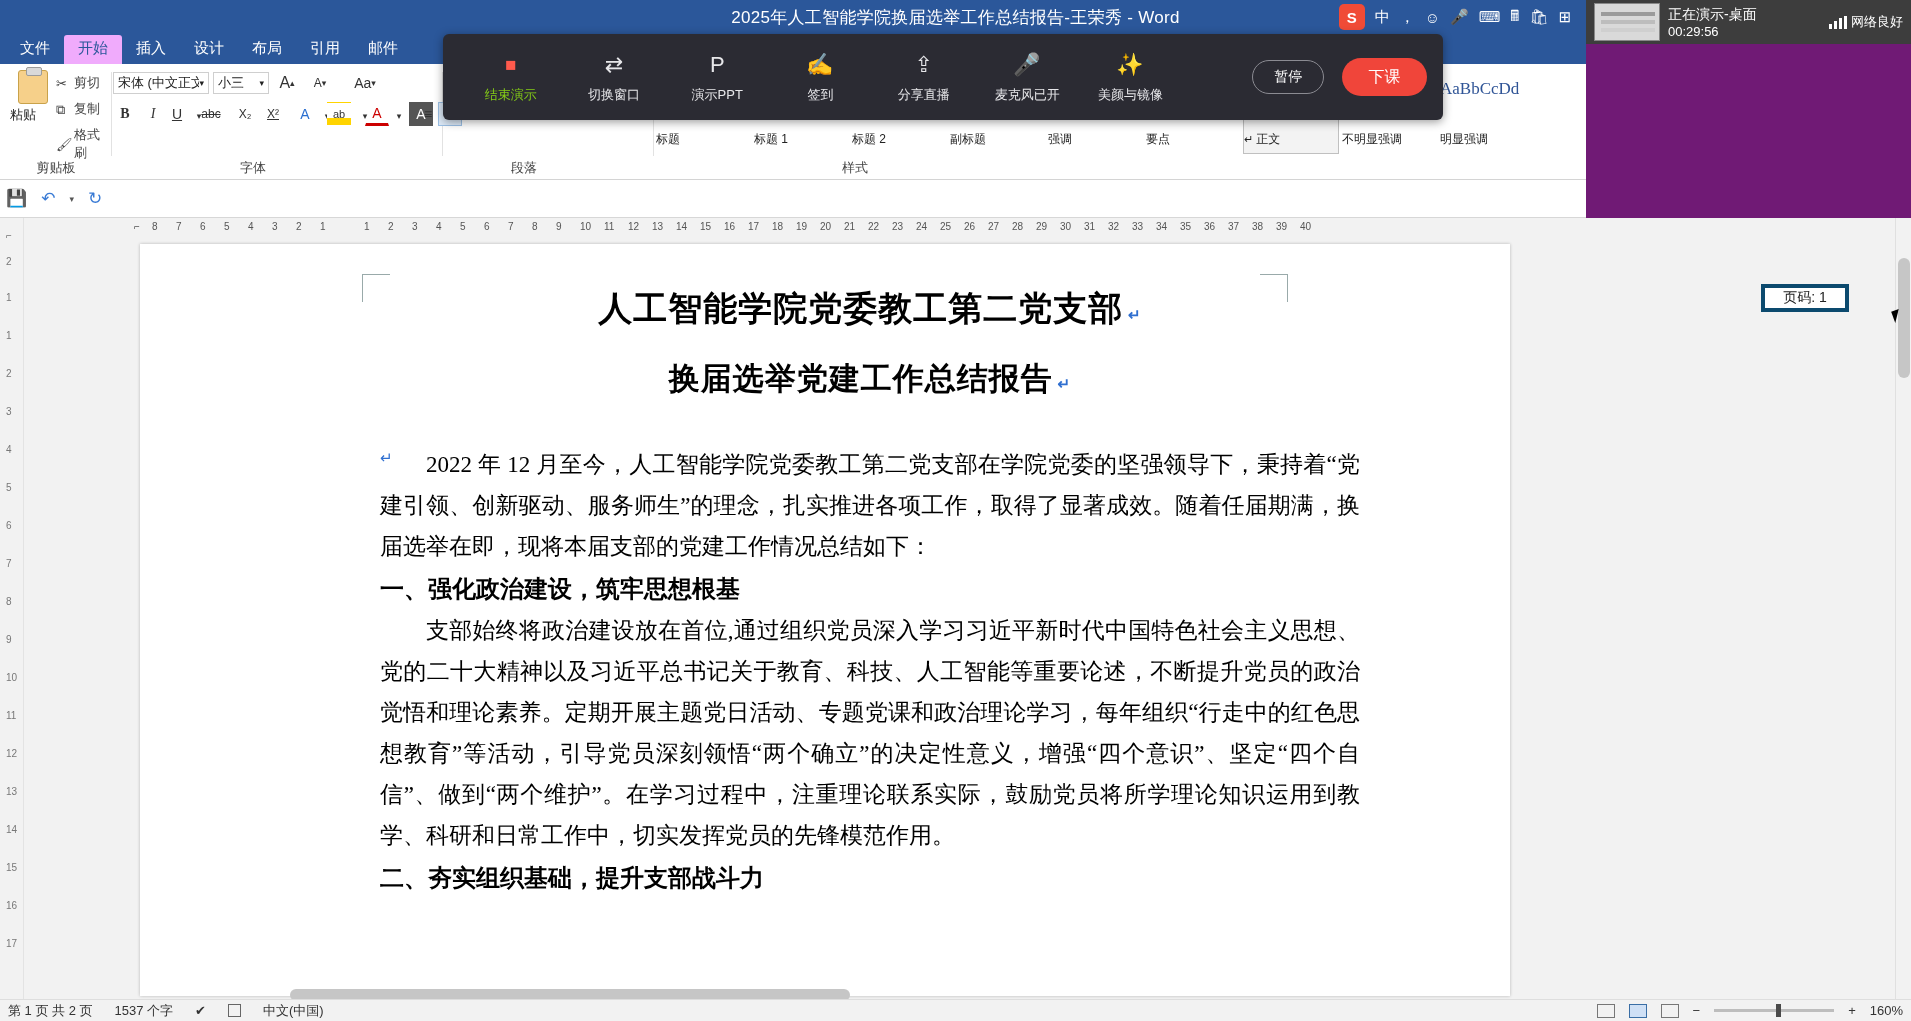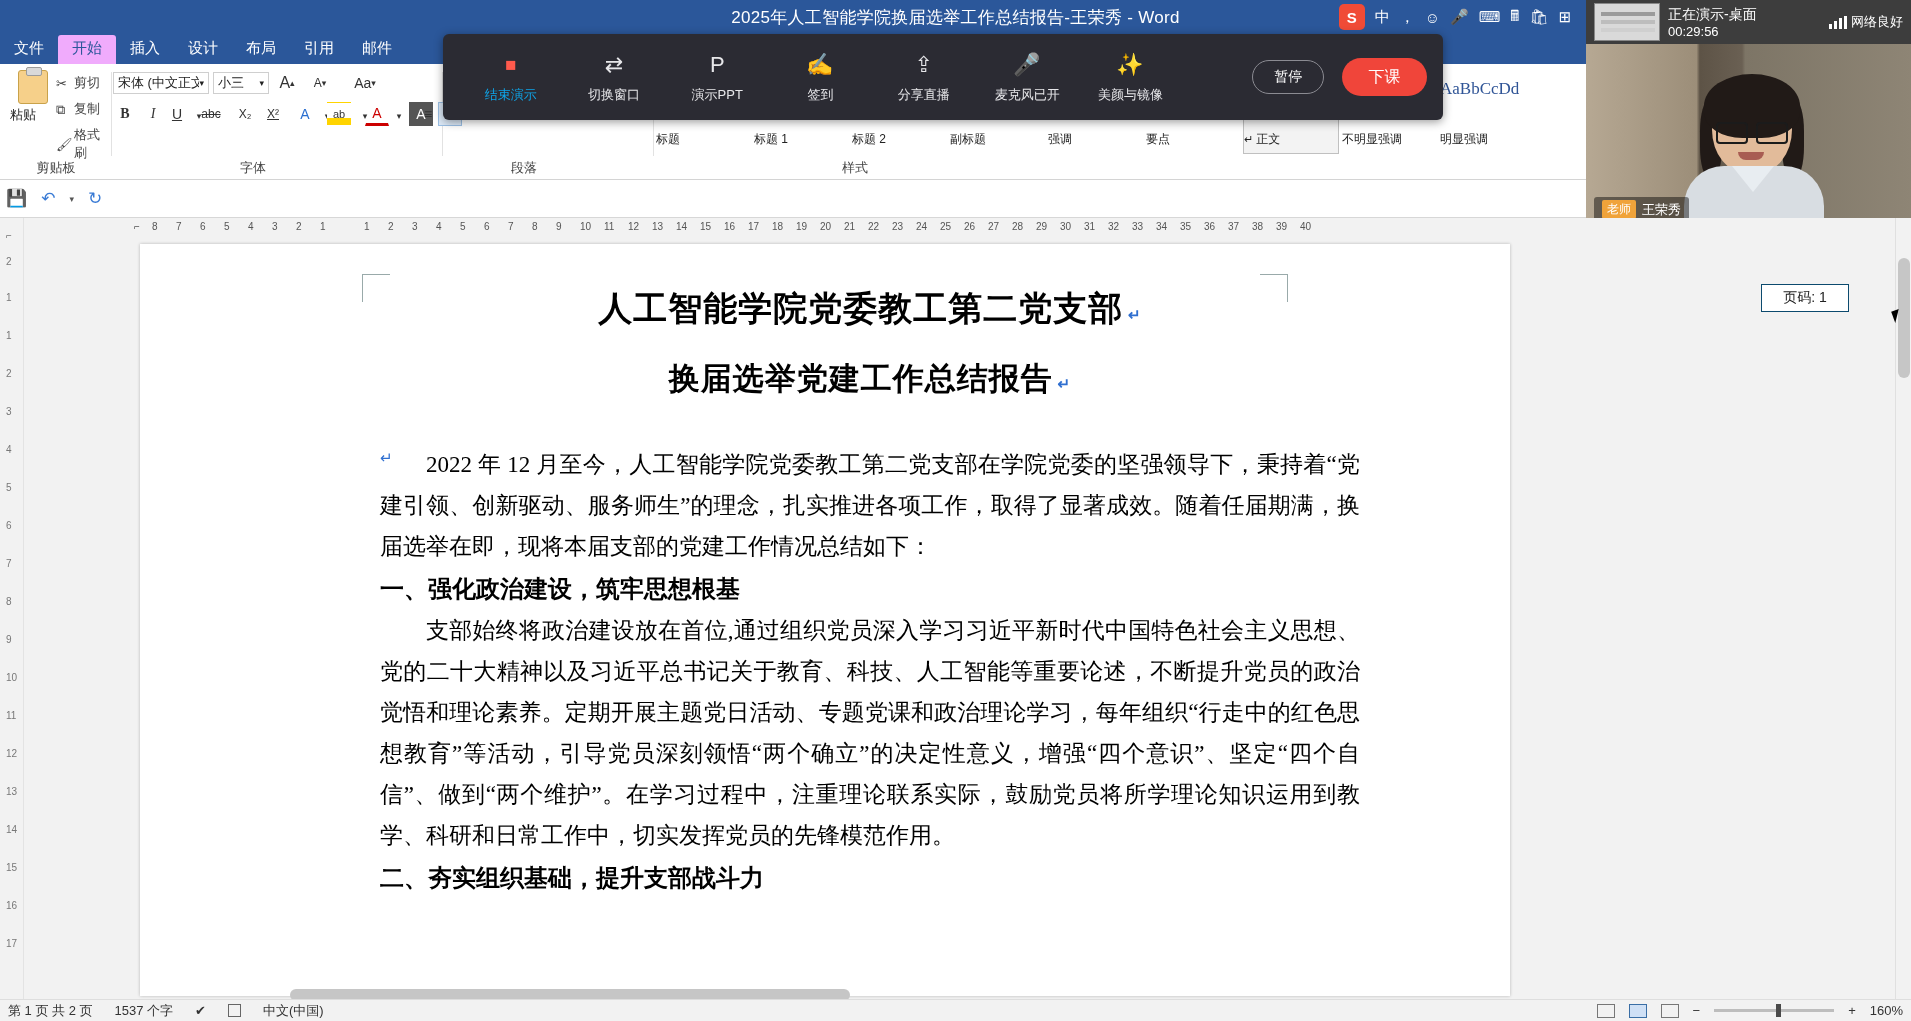--- a/index.html
+++ b/index.html
@@ -25,21 +25,21 @@
   }
   .sogou-logo {
     width:26px;height:26px;border-radius:5px;background:#f04b36;
     color:#fff;font-size:15px;font-weight:bold;display:flex;align-items:center;justify-content:center;
   }
   .ime-item { font-size:15px; color:#fff; }
   
   .tabs {
     position:absolute; top:34px; left:0; width:1911px; height:30px;
     background:#2b579a;
-    display:flex; align-items:flex-end; 
+    display:flex; align-items:flex-end; padding-left:6px;
   }
   .tab {
     font-size:15px; color:#fff; padding:4px 14px 6px 14px; cursor:default;
   }
   .tab.active { background:#f0abfc; color:#2b579a; border-radius:3px 3px 0 0; }
   
   .ribbon {
     position:absolute; top:64px; left:0; width:1911px; height:116px;
     background:#fff; border-bottom:1px solid #d4d4d4;
   }
@@ -88,21 +88,21 @@
   .qat .q-ico { font-size:17px; color:#3a7bd5; }
   
   .meet-toolbar {
     position:absolute; left:443px; top:34px; width:1000px; height:86px;
     background:#2b2b33; border-radius:6px; display:flex; align-items:center; padding:0 16px;
     box-shadow:0 2px 10px rgba(0,0,0,.4);
   }
   .meet-item { width:112px; text-align:center; color:#e7e7ea; font-size:13px; }
   .meet-ico { height:30px; margin-bottom:6px; display:flex; align-items:center; justify-content:center; font-size:22px; }
   .meet-item.stop .meet-ico { color:#ff5a4d; }
-  .meet-item.stop .mlabel { color:#0ea5e9;text-align:center; }
+  .meet-item.stop .mlabel { color:#84cc16;text-align:center; }
   .btn-pause {
     width:78px;height:34px;border-radius:17px;border:1px solid #8b8b92;color:#fff;font-size:14px;
     display:flex;align-items:center;justify-content:center;margin-left:70px;
   }
   .btn-end {
     width:92px;height:38px;border-radius:19px;background:#f0453a;color:#fff;font-size:16px;
     display:flex;align-items:center;justify-content:center;margin-left:18px;
   }
   
   .video-panel {
@@ -173,21 +173,21 @@
   h2.doc-h2 {
     font-size:31px; text-align:center; margin:0 0 44px 0; font-weight:bold; letter-spacing:1px;
   }
   p.doc-p { font-size:23px; line-height:41px; margin:0 0 2px 0; text-align:justify; text-indent:2em; }
   p.doc-head { font-size:24px; line-height:41px; margin:0; font-weight:bold; text-indent:0; }
   .para-mark { color:#2f6fd0; font-size:15px; }
   .tiny-mark { position:absolute; left:240px; top:205px; color:#2f6fd0; font-size:15px; }
   
   .pagetip {
     position:absolute; right:62px; top:66px; width:88px; height:28px;
-    background:#fff; border:1px solid #0c4a6e; font-size:14px; color:#222;
+    background:#fff; border:4px solid #0c4a6e; font-size:14px; color:#222;
     display:flex; align-items:center; justify-content:center;
   }
   
   .vscroll {
     position:absolute; right:0; top:218px; width:16px; height:785px; background:#f2f2f2; border-left:1px solid #e0e0e0;
   }
   .vthumb { position:absolute; left:2px; top:40px; width:12px; height:120px; background:#c6c6c6; border-radius:6px;}
   .cursor-arrow {
     position:absolute; right:10px; top:310px; width:0;height:0;
     border-left:8px solid #000; border-bottom:12px solid transparent; transform:rotate(-20deg);
@@ -403,37 +403,20 @@
       <div style="font-size:13px;">00:29:56</div>
     </div>
     <div class="vp-net">
       <span class="bars">
           <i style="height:5px"></i>
           <i style="height:8px"></i>
           <i style="height:11px"></i>
           <i style="height:13px"></i>
         </span>
       <span>网络良好</span>
-    </div>
-  </div>
-  <div class="cam">
-    <div class="wall"></div>
-    <div class="person">
-      <div class="hair2"></div>
-        <div class="hair3"></div>
-      <div class="head"></div>
-      <div class="hair"></div>
-      <div class="glasses"></div>
-      <div class="mouth"></div>
-      <div class="body"></div>
-      <div class="collar"></div>
-    </div>
-    <div class="cam-name">
-      <span class="tag">老师</span>
-      <span>王荣秀</span>
     </div>
   </div>
 </div>
 
 <div class="docarea">
 
   <div class="vruler">
     <span style="top:12px;">⌐</span>
     <span style="top:38px;">2</span>
     <span style="top:74px;">1</span>

